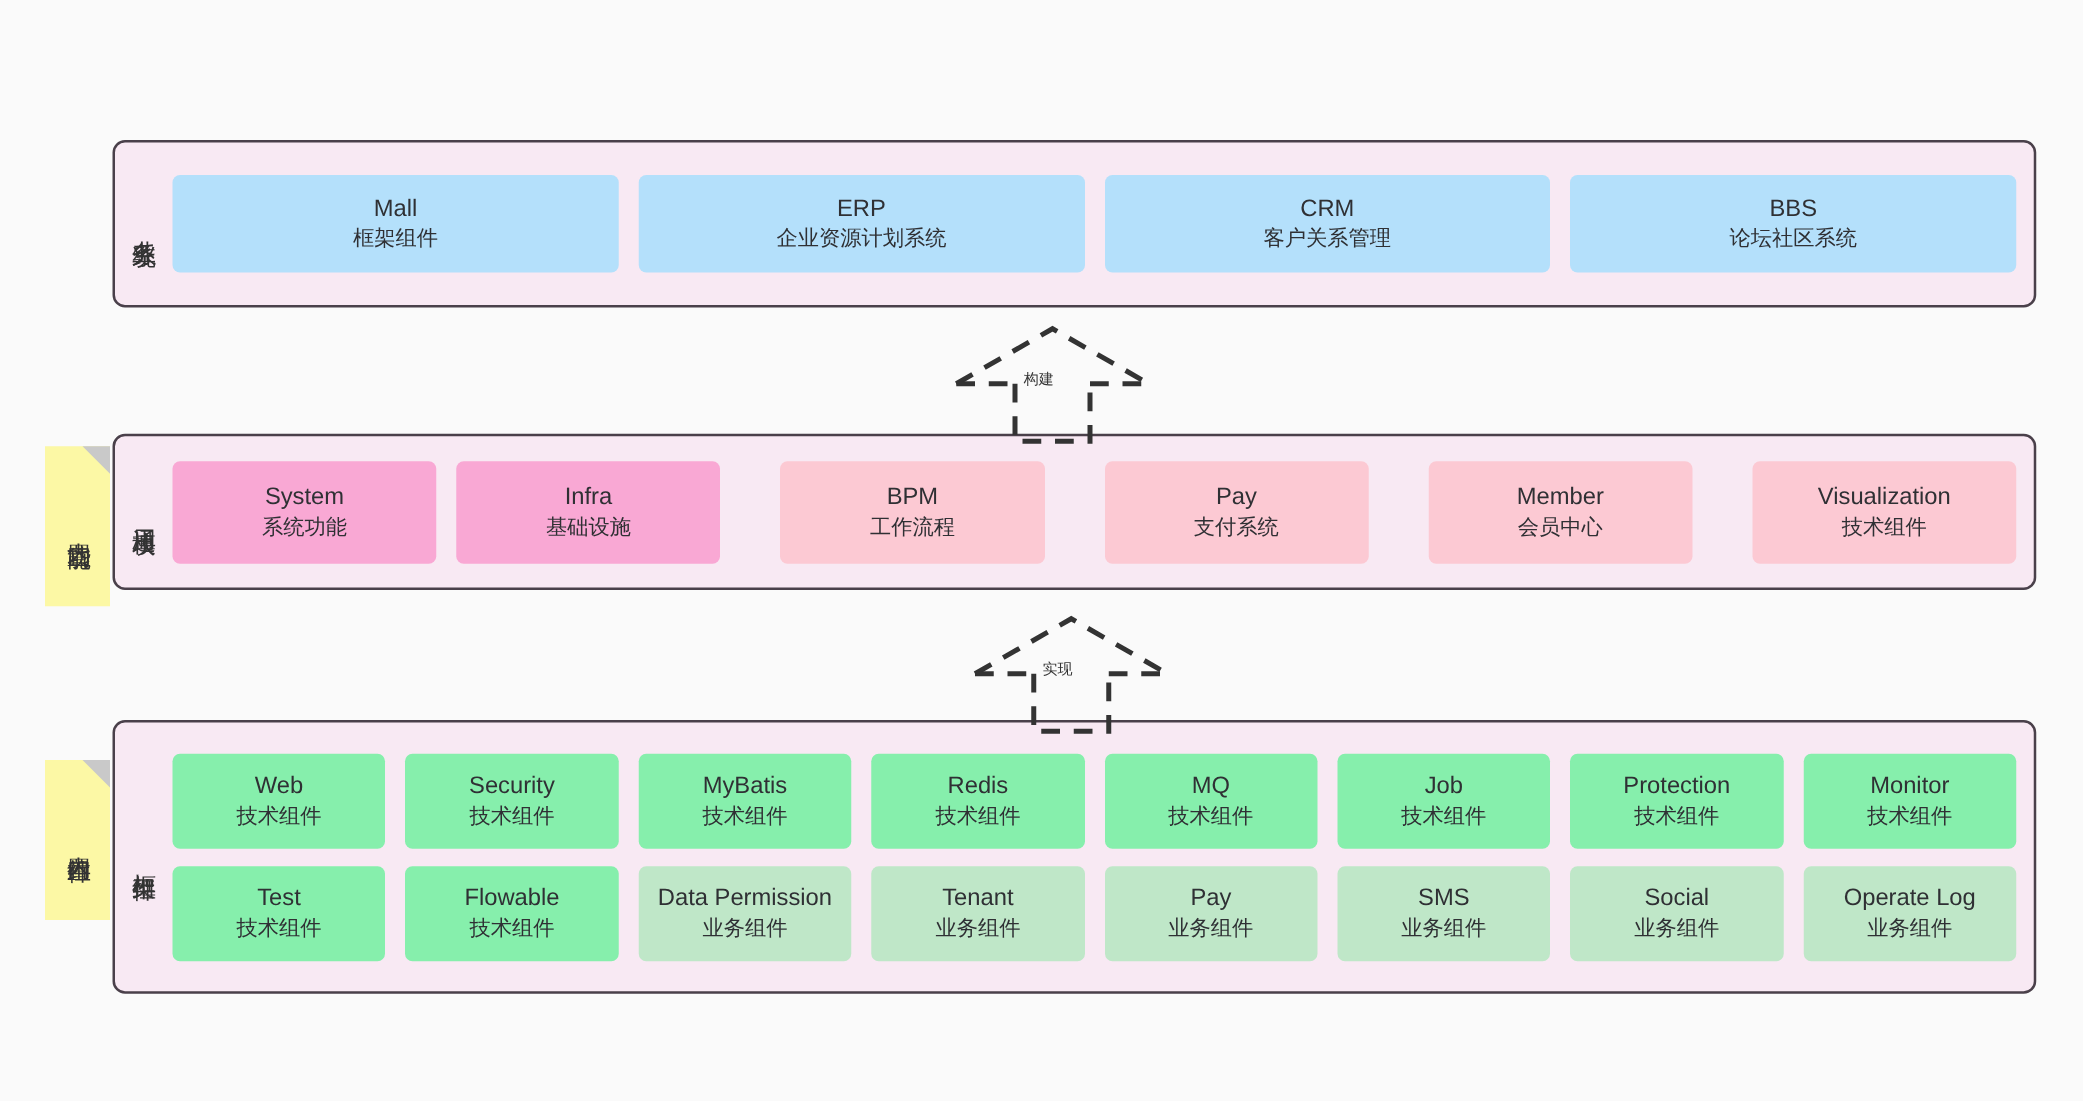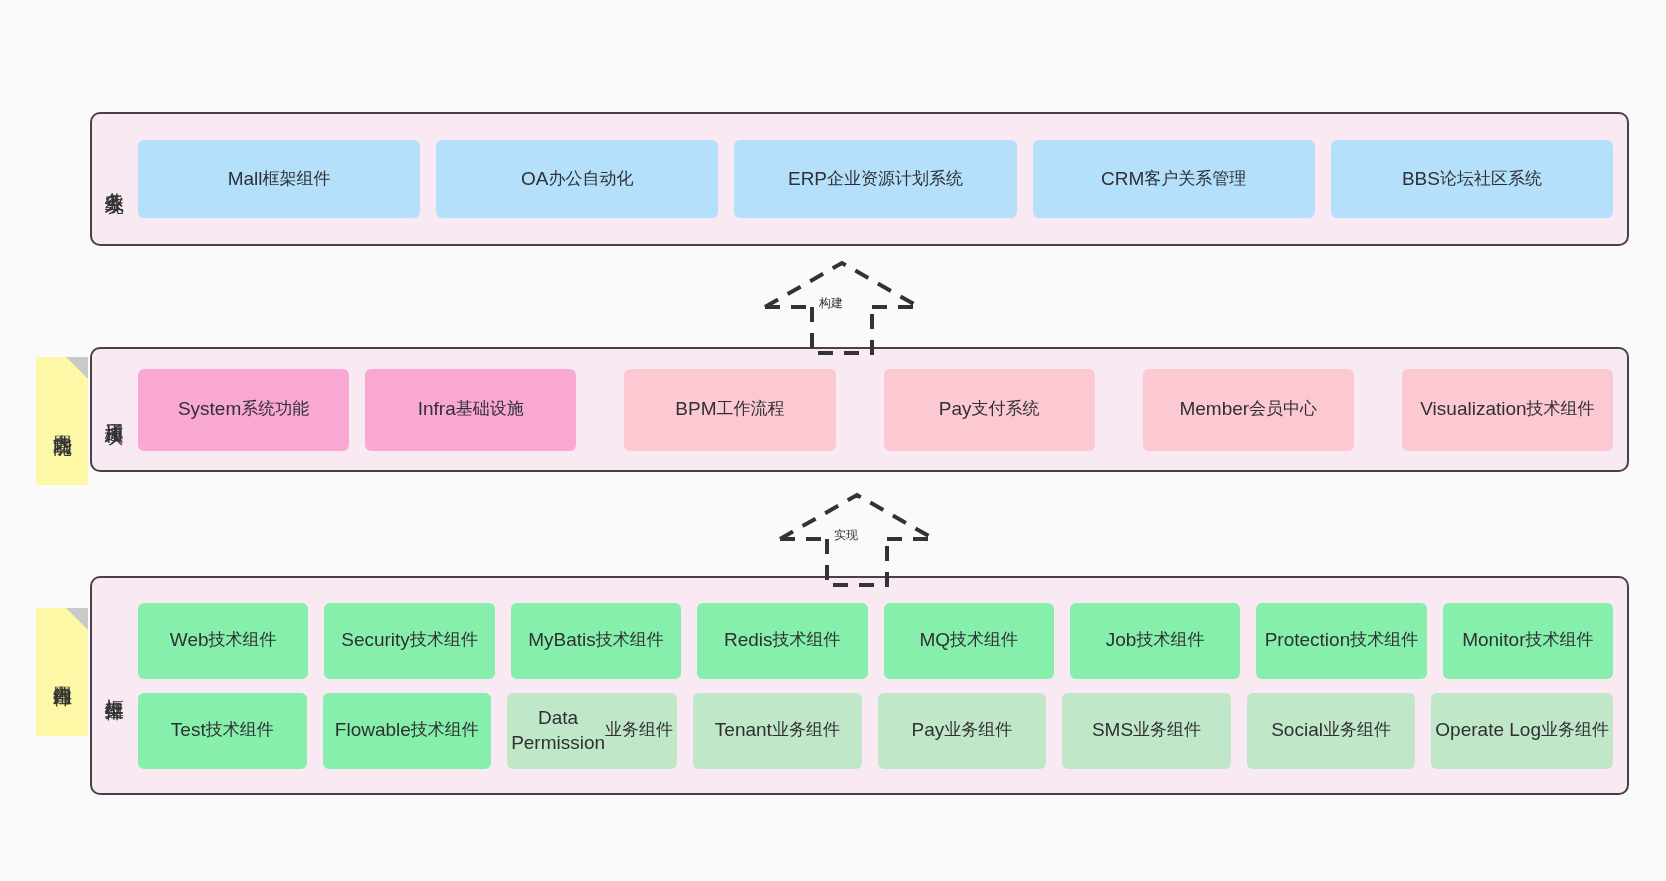--- a/index.html
+++ b/index.html
@@ -66,20 +66,21 @@
     display: flex;
     gap: 16px;
     align-items: stretch;
   }
 
   
   .card {
     flex: 1 1 0;
     border-radius: 6px;
     display: flex;
+    flex-direction: column;
     align-items: center;
     justify-content: center;
     text-align: center;
     box-sizing: border-box;
     padding: 6px 4px;
     line-height: 1.3;
     user-select: none;
   }
   .card .card-title {
     font-size: 19px;
@@ -160,24 +161,20 @@
   <div class="layer-panel" id="panel-business">
     <div class="layer-title">业务系统</div>
     <div class="layer-body">
       <div class="card-row">
 
         <div class="card card-blue">
           <span class="card-title">Mall</span>
           <span class="card-sub">框架组件</span>
         </div>
 
-        <div class="card card-blue">
-          <span class="card-title">OA</span>
-          <span class="card-sub">办公自动化</span>
-        </div>
 
         <div class="card card-blue">
           <span class="card-title">ERP</span>
           <span class="card-sub">企业资源计划系统</span>
         </div>
 
         <div class="card card-blue">
           <span class="card-title">CRM</span>
           <span class="card-sub">客户关系管理</span>
         </div>

